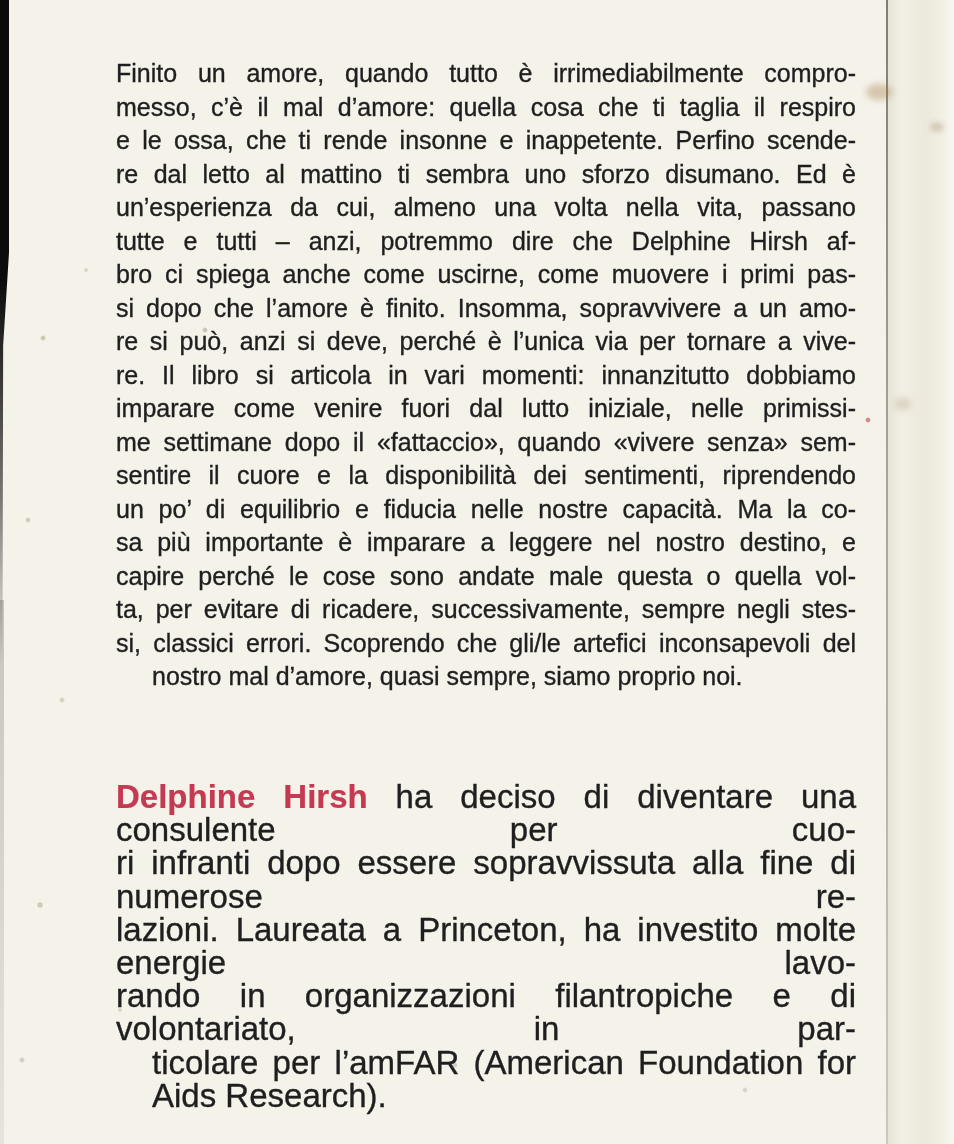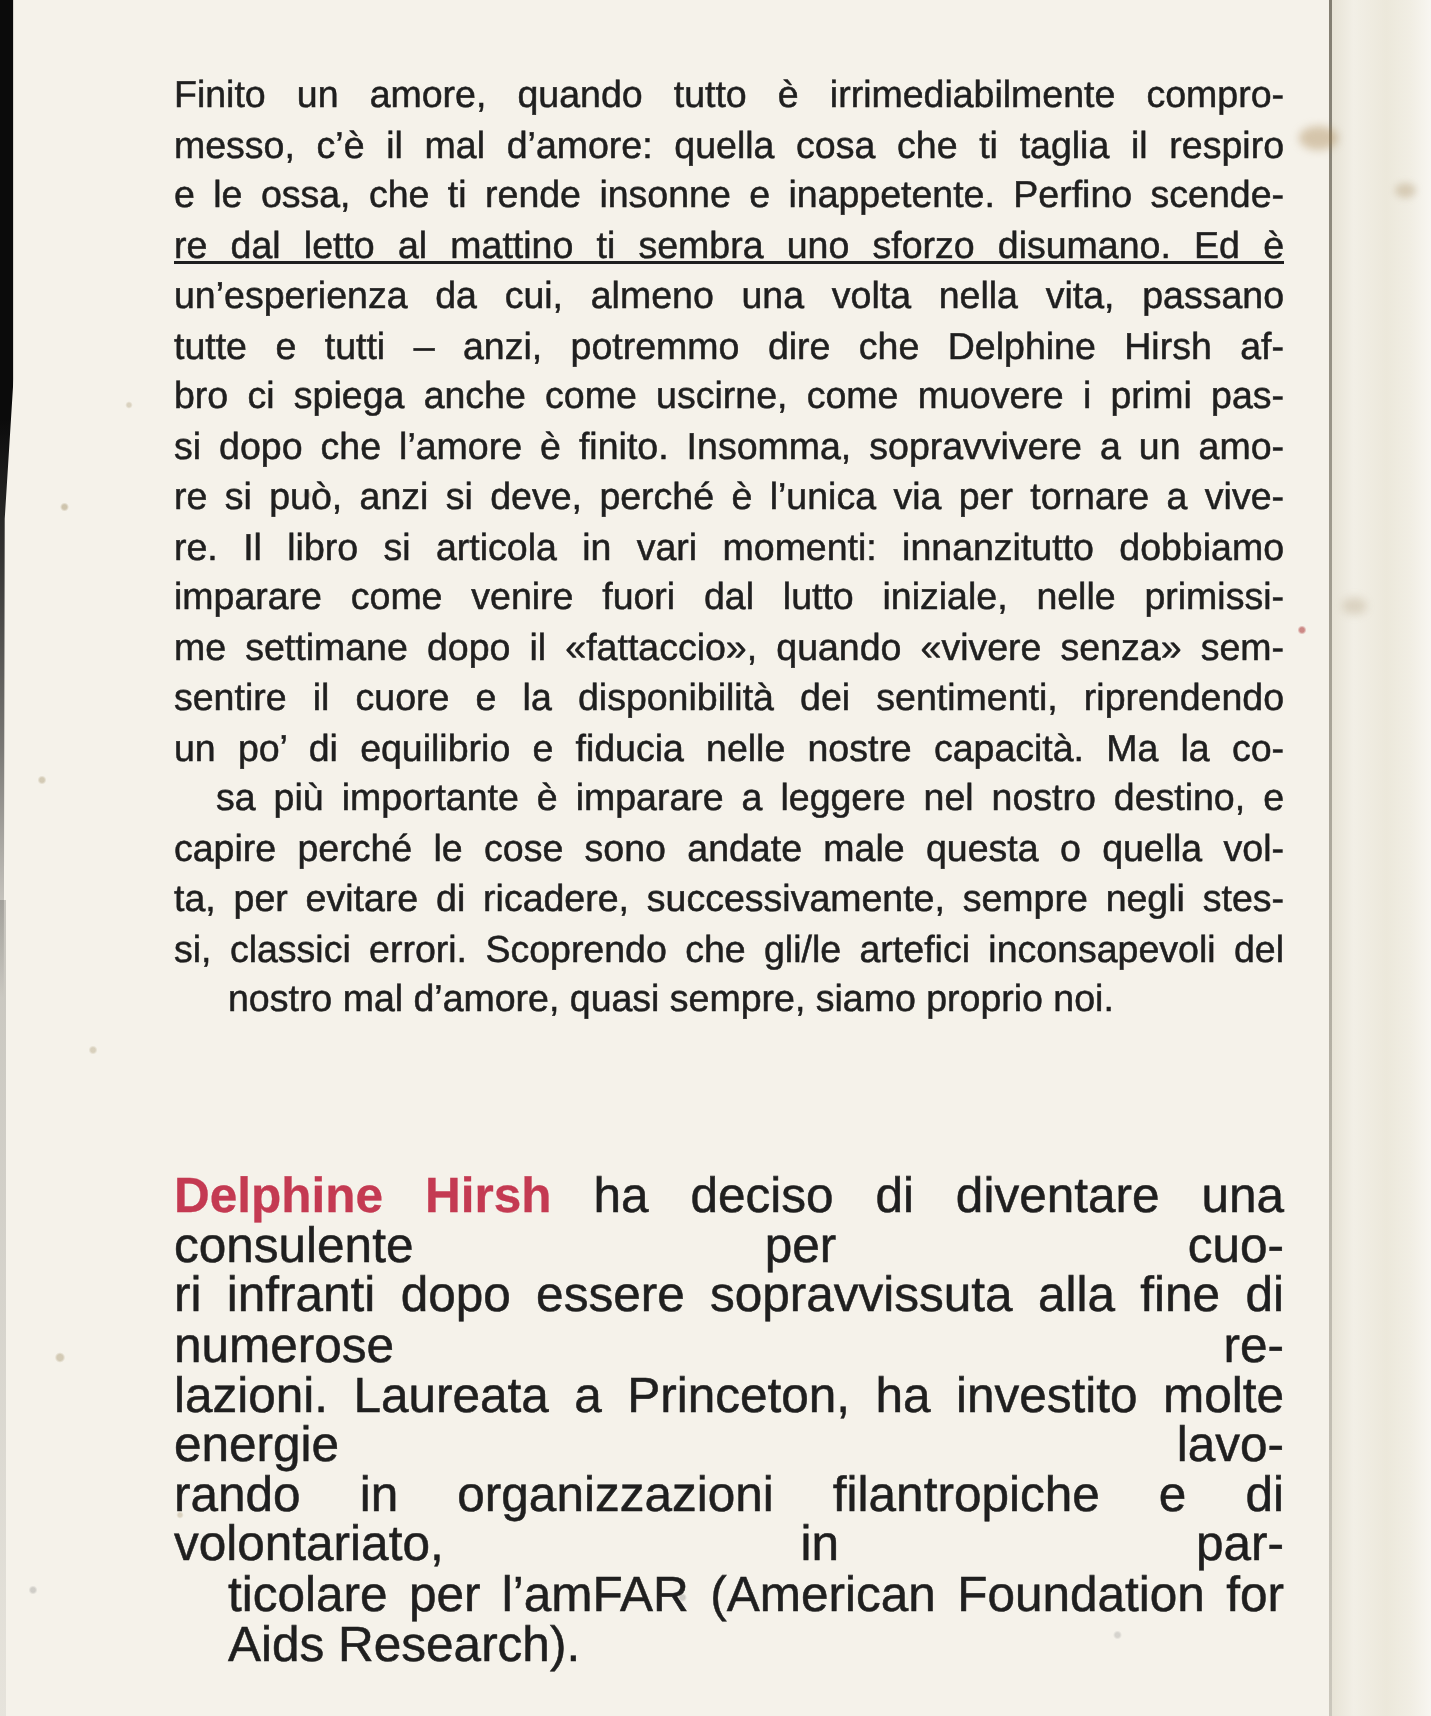--- a/index.html
+++ b/index.html
@@ -128,35 +128,35 @@
 <div class="paper">
   <div class="edge-left"></div>
   <div class="edge-left-faint"></div>
   <div class="right-band"></div>
   <div class="crease"></div>
   <div class="smudge-a"></div>
   <div class="smudge-b"></div>
   <div class="smudge-c"></div>
 
   <div class="blurb" id="blurb">
-      <div class="line" style="white-space: normal;">Finito un amore, quando tutto è irrimediabilmente compro-</div>
+      <div class="line" style="white-space: normal; margin-top: 10px;">Finito un amore, quando tutto è irrimediabilmente compro-</div>
       <div class="line" style="white-space: normal;">messo, c’è il mal d’amore: quella cosa che ti taglia il respiro</div>
       <div class="line" style="white-space: normal;">e le ossa, che ti rende insonne e inappetente. Perfino scende-</div>
-      <div class="line" style="white-space: normal; text-decoration: underline;">re dal letto al mattino ti sembra uno sforzo disumano. Ed è</div>
+      <div class="line" style="white-space: normal;">re dal letto al mattino ti sembra uno sforzo disumano. Ed è</div>
       <div class="line" style="white-space: normal;">un’esperienza da cui, almeno una volta nella vita, passano</div>
       <div class="line" style="white-space: normal;">tutte e tutti – anzi, potremmo dire che Delphine Hirsh af-</div>
       <div class="line" style="white-space: normal;">bro ci spiega anche come uscirne, come muovere i primi pas-</div>
       <div class="line" style="white-space: normal;">si dopo che l’amore è finito. Insomma, sopravvivere a un amo-</div>
       <div class="line" style="white-space: normal;">re si può, anzi si deve, perché è l’unica via per tornare a vive-</div>
       <div class="line" style="white-space: normal;">re. Il libro si articola in vari momenti: innanzitutto dobbiamo</div>
       <div class="line" style="white-space: normal;">imparare come venire fuori dal lutto iniziale, nelle primissi-</div>
       <div class="line" style="white-space: normal;">me settimane dopo il «fattaccio», quando «vivere senza» sem-</div>
       <div class="line" style="white-space: normal;">sentire il cuore e la disponibilità dei sentimenti, riprendendo</div>
       <div class="line" style="white-space: normal;">un po’ di equilibrio e fiducia nelle nostre capacità. Ma la co-</div>
-      <div class="line" style="white-space: normal; margin-left: 28px;">sa più importante è imparare a leggere nel nostro destino, e</div>
+      <div class="line" style="white-space: normal;">sa più importante è imparare a leggere nel nostro destino, e</div>
       <div class="line" style="white-space: normal;">capire perché le cose sono andate male questa o quella vol-</div>
       <div class="line" style="white-space: normal;">ta, per evitare di ricadere, successivamente, sempre negli stes-</div>
       <div class="line" style="white-space: normal;">si, classici errori. Scoprendo che gli/le artefici inconsapevoli del</div>
       <div class="line last" style="white-space: normal;">nostro mal d’amore, quasi sempre, siamo proprio noi.</div>
     </div>
 
   <div class="bio" id="bio">
     <div class="line" style="white-space: normal;">
       <span class="author">Delphine Hirsh</span><span> ha deciso di diventare una consulente per cuo-</span>
     </div>

